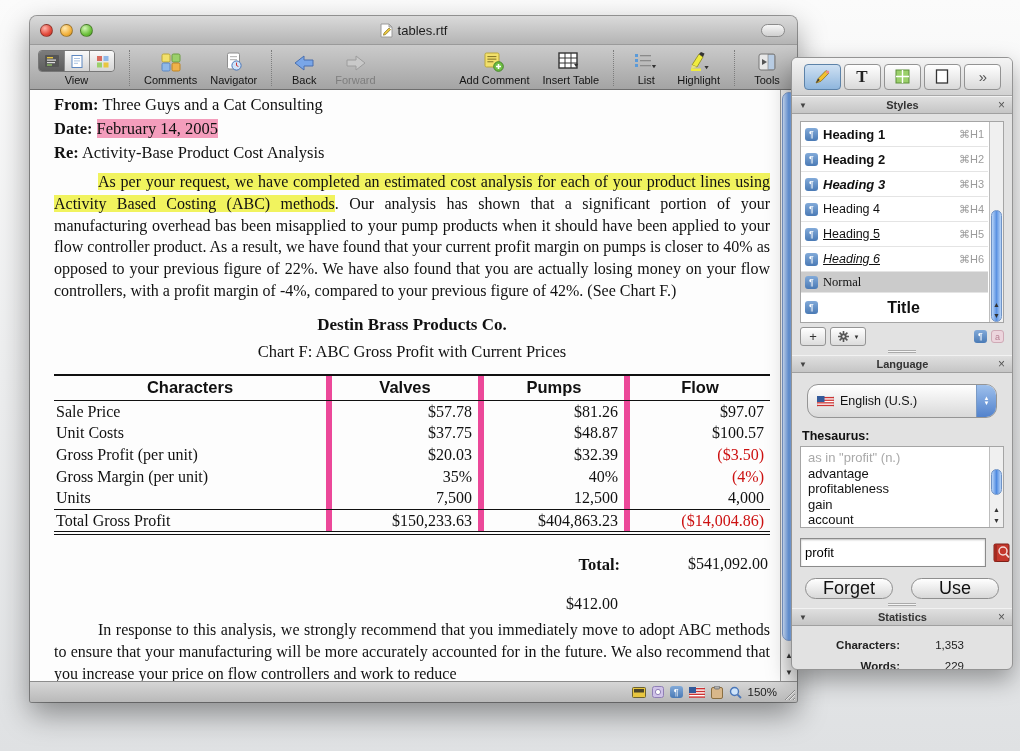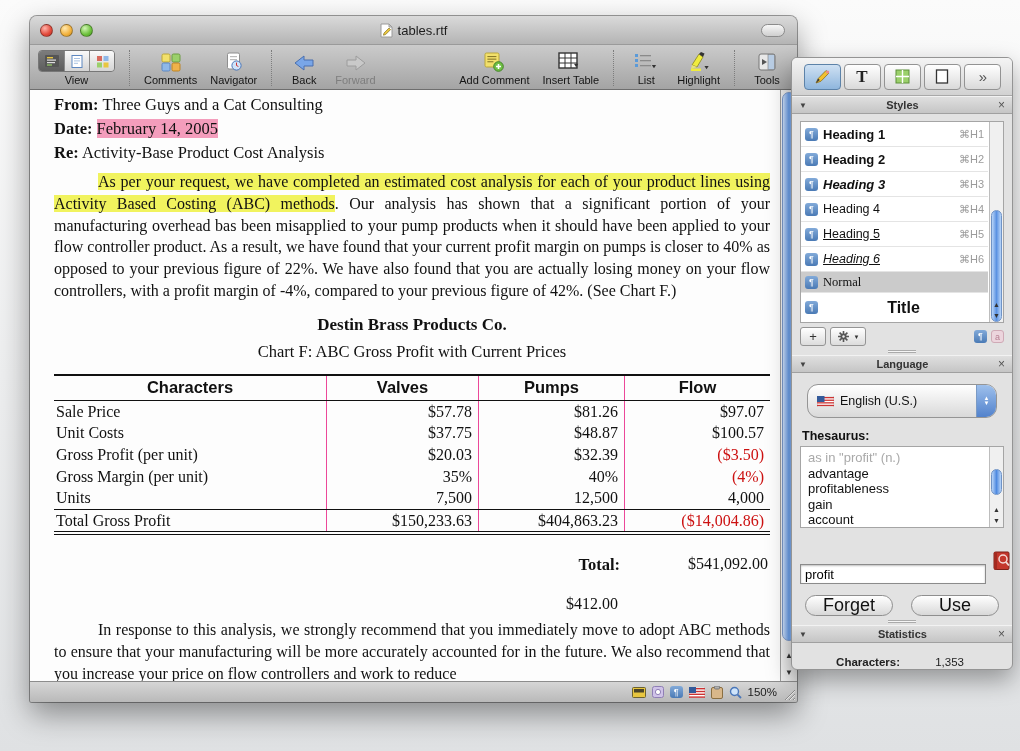--- a/index.html
+++ b/index.html
@@ -47,21 +47,21 @@
   .para { margin-top:6px; font-size:16px; line-height:21.8px; text-align:justify; text-indent:44px; }
   .hl-yellow { background:#f1f35e; }
   .c-title { text-align:center; font-weight:bold; font-size:17px; margin-top:13px; }
   .c-sub { text-align:center; font-size:16.5px; margin-top:7px; }
 
   .abc-table { margin-top:12px; width:716px; }
   .t-grid { display:grid; grid-template-columns:272px 152px 146px 146px; }
   .t-head { border-top:2.5px solid #111; border-bottom:1.5px solid #111; }
   .t-head .cell { font-family:"Liberation Sans", sans-serif; font-weight:bold; font-size:16.5px;
     text-align:center; padding:2px 0 3px; }
-  .cell { border-left:1px solid #ec4899; }
+  .cell { border-left:6px solid #ec4899; }
   .cell:first-child { border-left:none; }
   .t-body .cell { font-size:16px; line-height:21.6px; }
   .t-body .cell.num { text-align:right; padding-right:6px; }
   .t-body .cell.lbl { padding-left:2px; }
   .row-units { border-bottom:1.5px solid #111; }
   .row-total { border-bottom:4px double #111; }
   .neg { color:#cc1111; }
   .t-sum { display:grid; grid-template-columns:1fr 150px; margin-top:20px; }
   .t-sum .s-lbl { font-weight:bold; font-size:16.5px; text-align:right; }
   .t-sum .s-val { font-size:16px; text-align:right; padding-right:2px; }
@@ -141,22 +141,22 @@
   .thes-lbl { margin:11px 0 3px 10px; font-size:12.5px; font-weight:bold; color:#111; }
   .thes-box { margin:0 8px; height:82px; background:#fff; border:1px solid #a5a5a5; position:relative;
     padding:3px 18px 0 7px; }
   .thes-box .entry { font-size:13px; line-height:15.6px; color:#111; white-space:nowrap; }
   .thes-box .entry.ghost { color:#a9a9a9; }
   .thes-scroll { position:absolute; right:0; top:0; bottom:0; width:14px; background:#f0f0f0; border-left:1px solid #bdbdbd; }
   .thes-thumb { position:absolute; left:1px; right:1px; top:22px; height:26px; border-radius:6px;
     background:linear-gradient(90deg,#b9d5f8,#4f8ae0 50%,#b9d5f8); border:1px solid #6f93c6; }
 
   .search-row { margin:10px 8px 0; display:flex; align-items:center; gap:5px; }
-  .search-row input { flex:1; height:20px; border:1px solid #8b8b8b; background:#fff; font-family:"Liberation Sans",sans-serif;
-    font-size:13px; padding:0 4px; box-shadow:inset 0 1px 2px rgba(0,0,0,.25);margin-top:26px; }
+  .search-row input { flex:1; height:29px; border:1px solid #8b8b8b; background:#fff; font-family:"Liberation Sans",sans-serif;
+    font-size:13px; padding:0 4px; box-shadow:inset 0 1px 2px rgba(0,0,0,.25); }
   .btn-row { margin:11px 13px 0; display:flex; justify-content:space-between; }
   .pill-btn { width:88px; height:21px; border:1px solid #8f8f8f; border-radius:11px;
     background:linear-gradient(#ffffff,#d8d8d8); font-size:18px; color:#111;
     display:flex; align-items:center; justify-content:center; }
 
   .stats { margin-top:8px; }
   .stat-row { display:grid; grid-template-columns:98px 64px; margin-left:10px; height:21px; align-items:center; }
   .stat-lbl { font-size:11.5px; font-weight:bold; color:#222; text-align:right; }
   .stat-val { font-size:11.5px; color:#222; text-align:right; }
 

